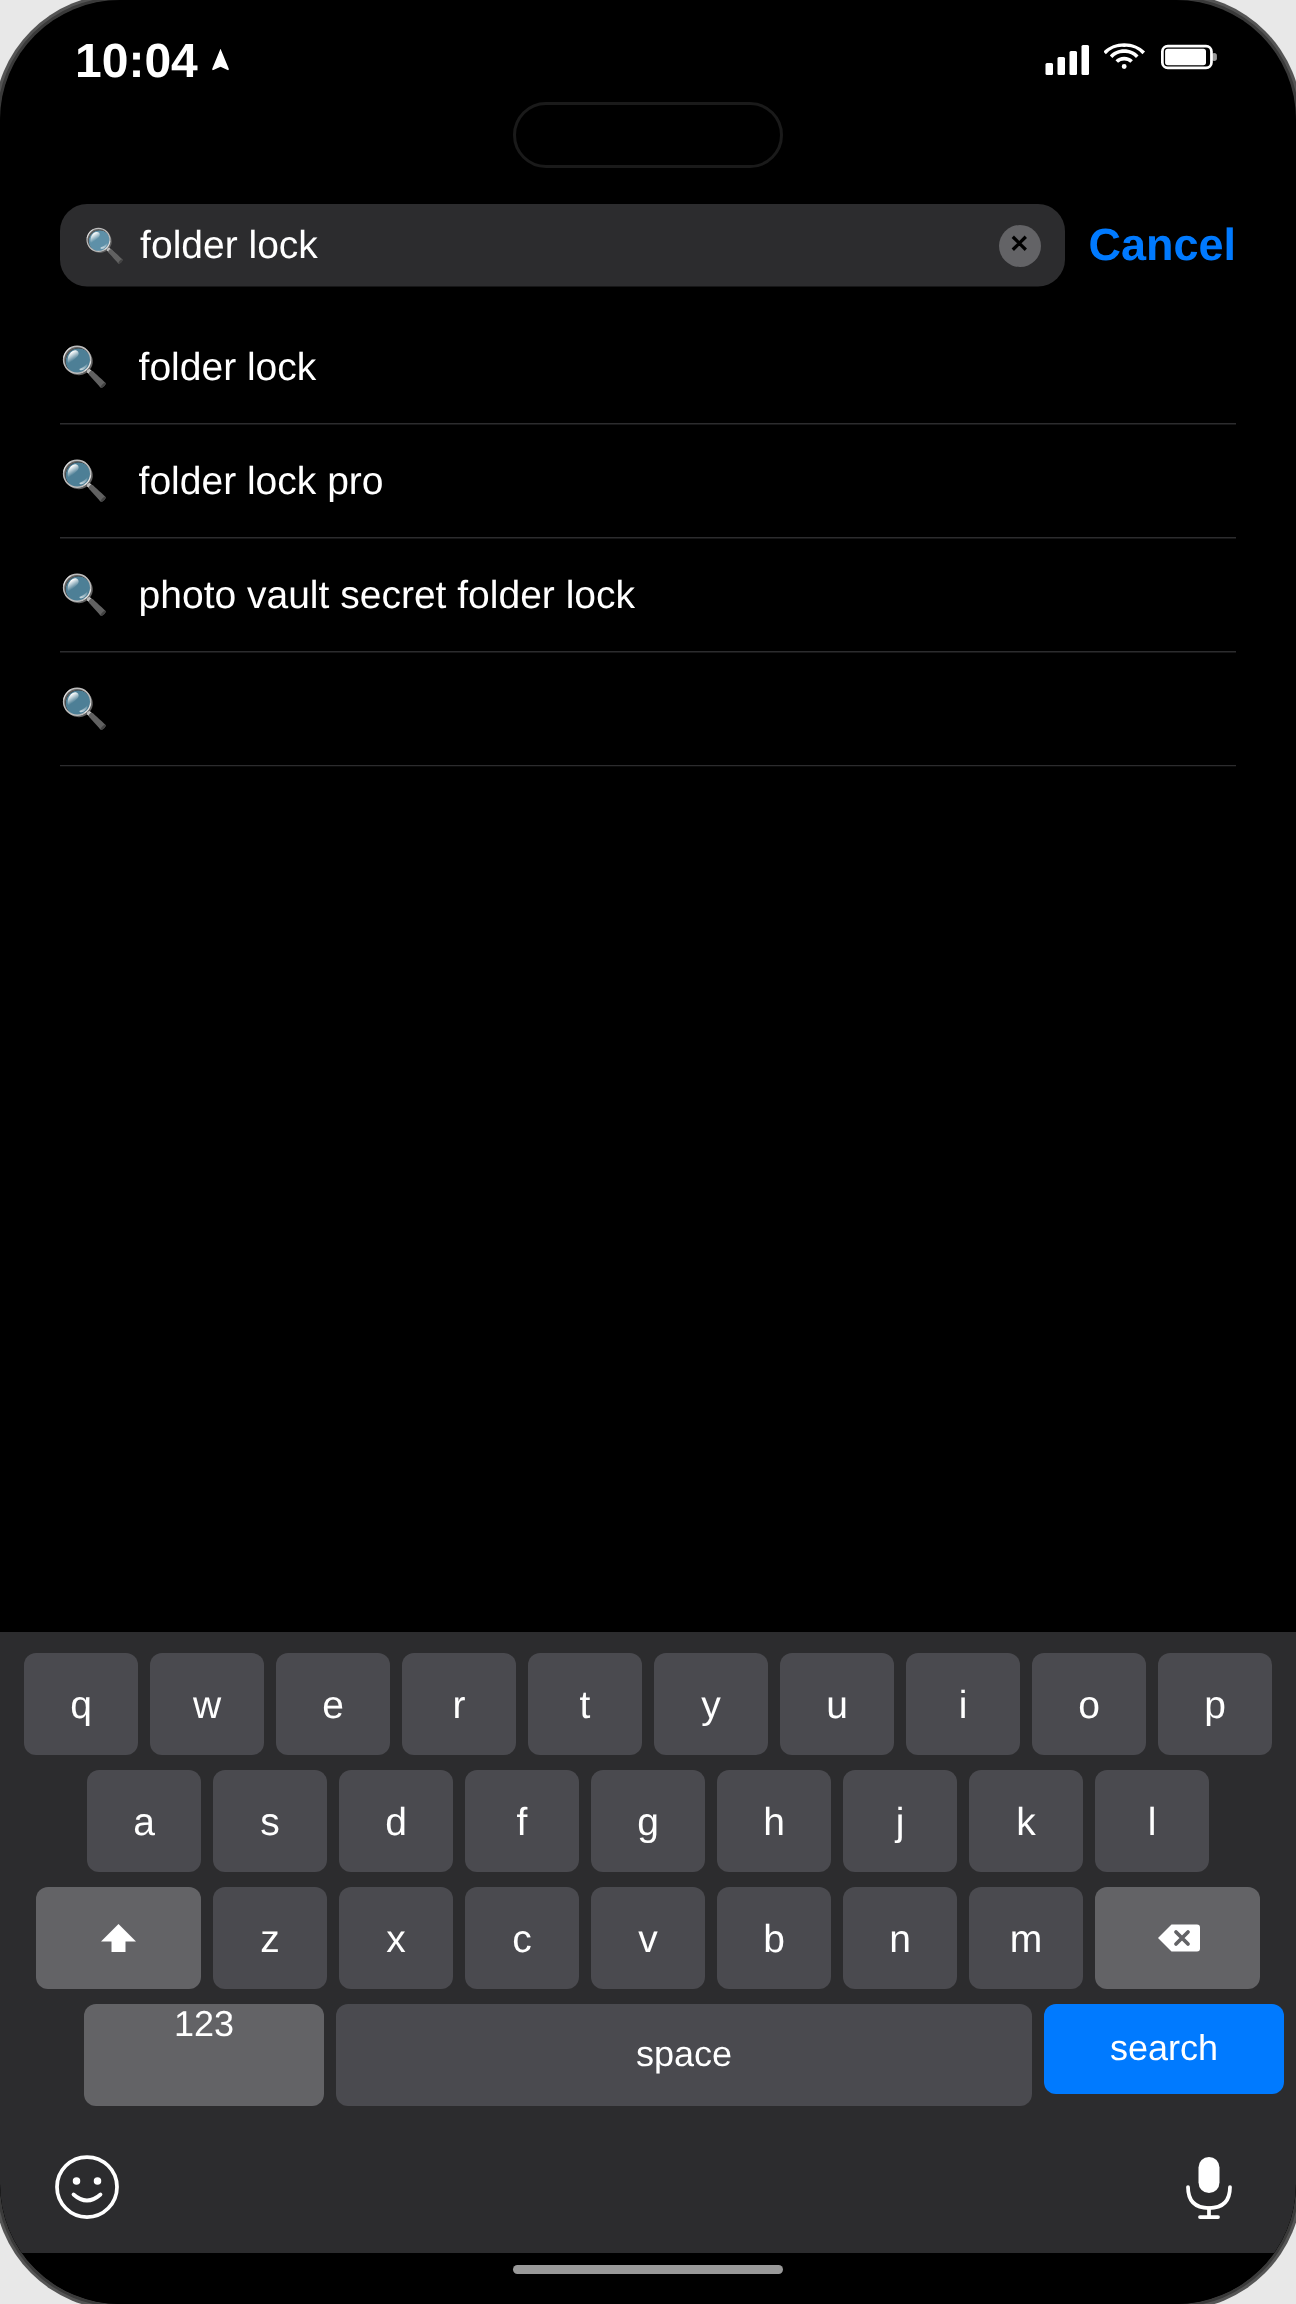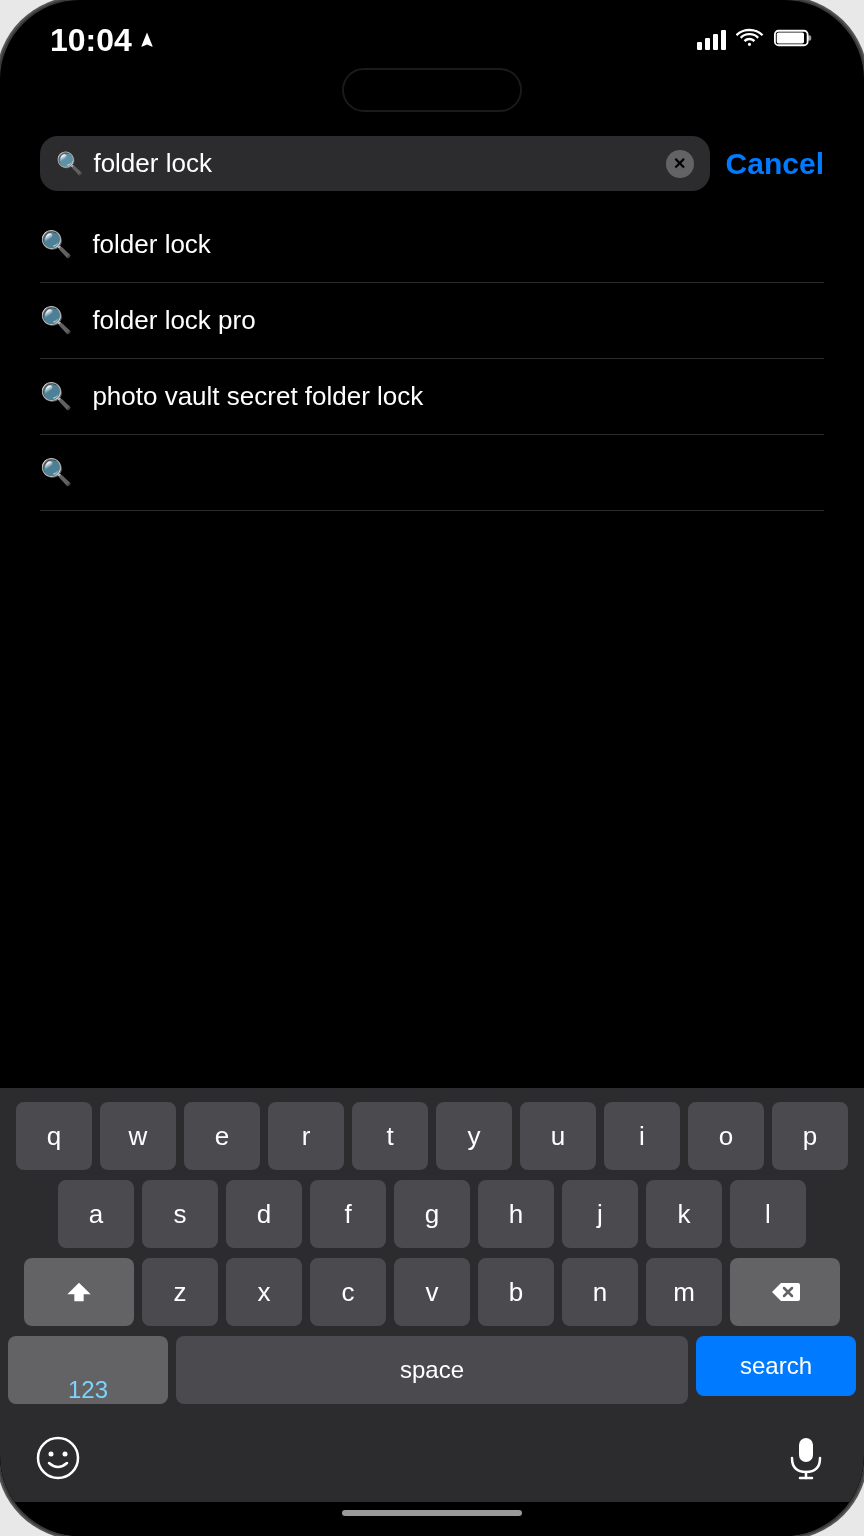--- a/index.html
+++ b/index.html
@@ -240,30 +240,31 @@
     }
 
     .bottom-row {
       display: flex;
       gap: 8px;
       margin-bottom: 6px;
     }
 
     .key-123 {
       background: #636366;
-      color: #7dd3fc;
+      color: #ffffff;
       border-radius: 8px;
       display: flex;
-      align-items: flex-end;
+      align-items: flex-start;
       justify-content: center;
       font-size: 24px;
       height: 68px;
       min-width: 160px;
       cursor: pointer;
       font-weight: 400;
+      margin-left: 48px;
     }
 
     .key-space {
       background: #4a4a4f;
       color: #fff;
       border-radius: 8px;
       display: flex;
       align-items: center;
       justify-content: center;
       font-size: 24px;

